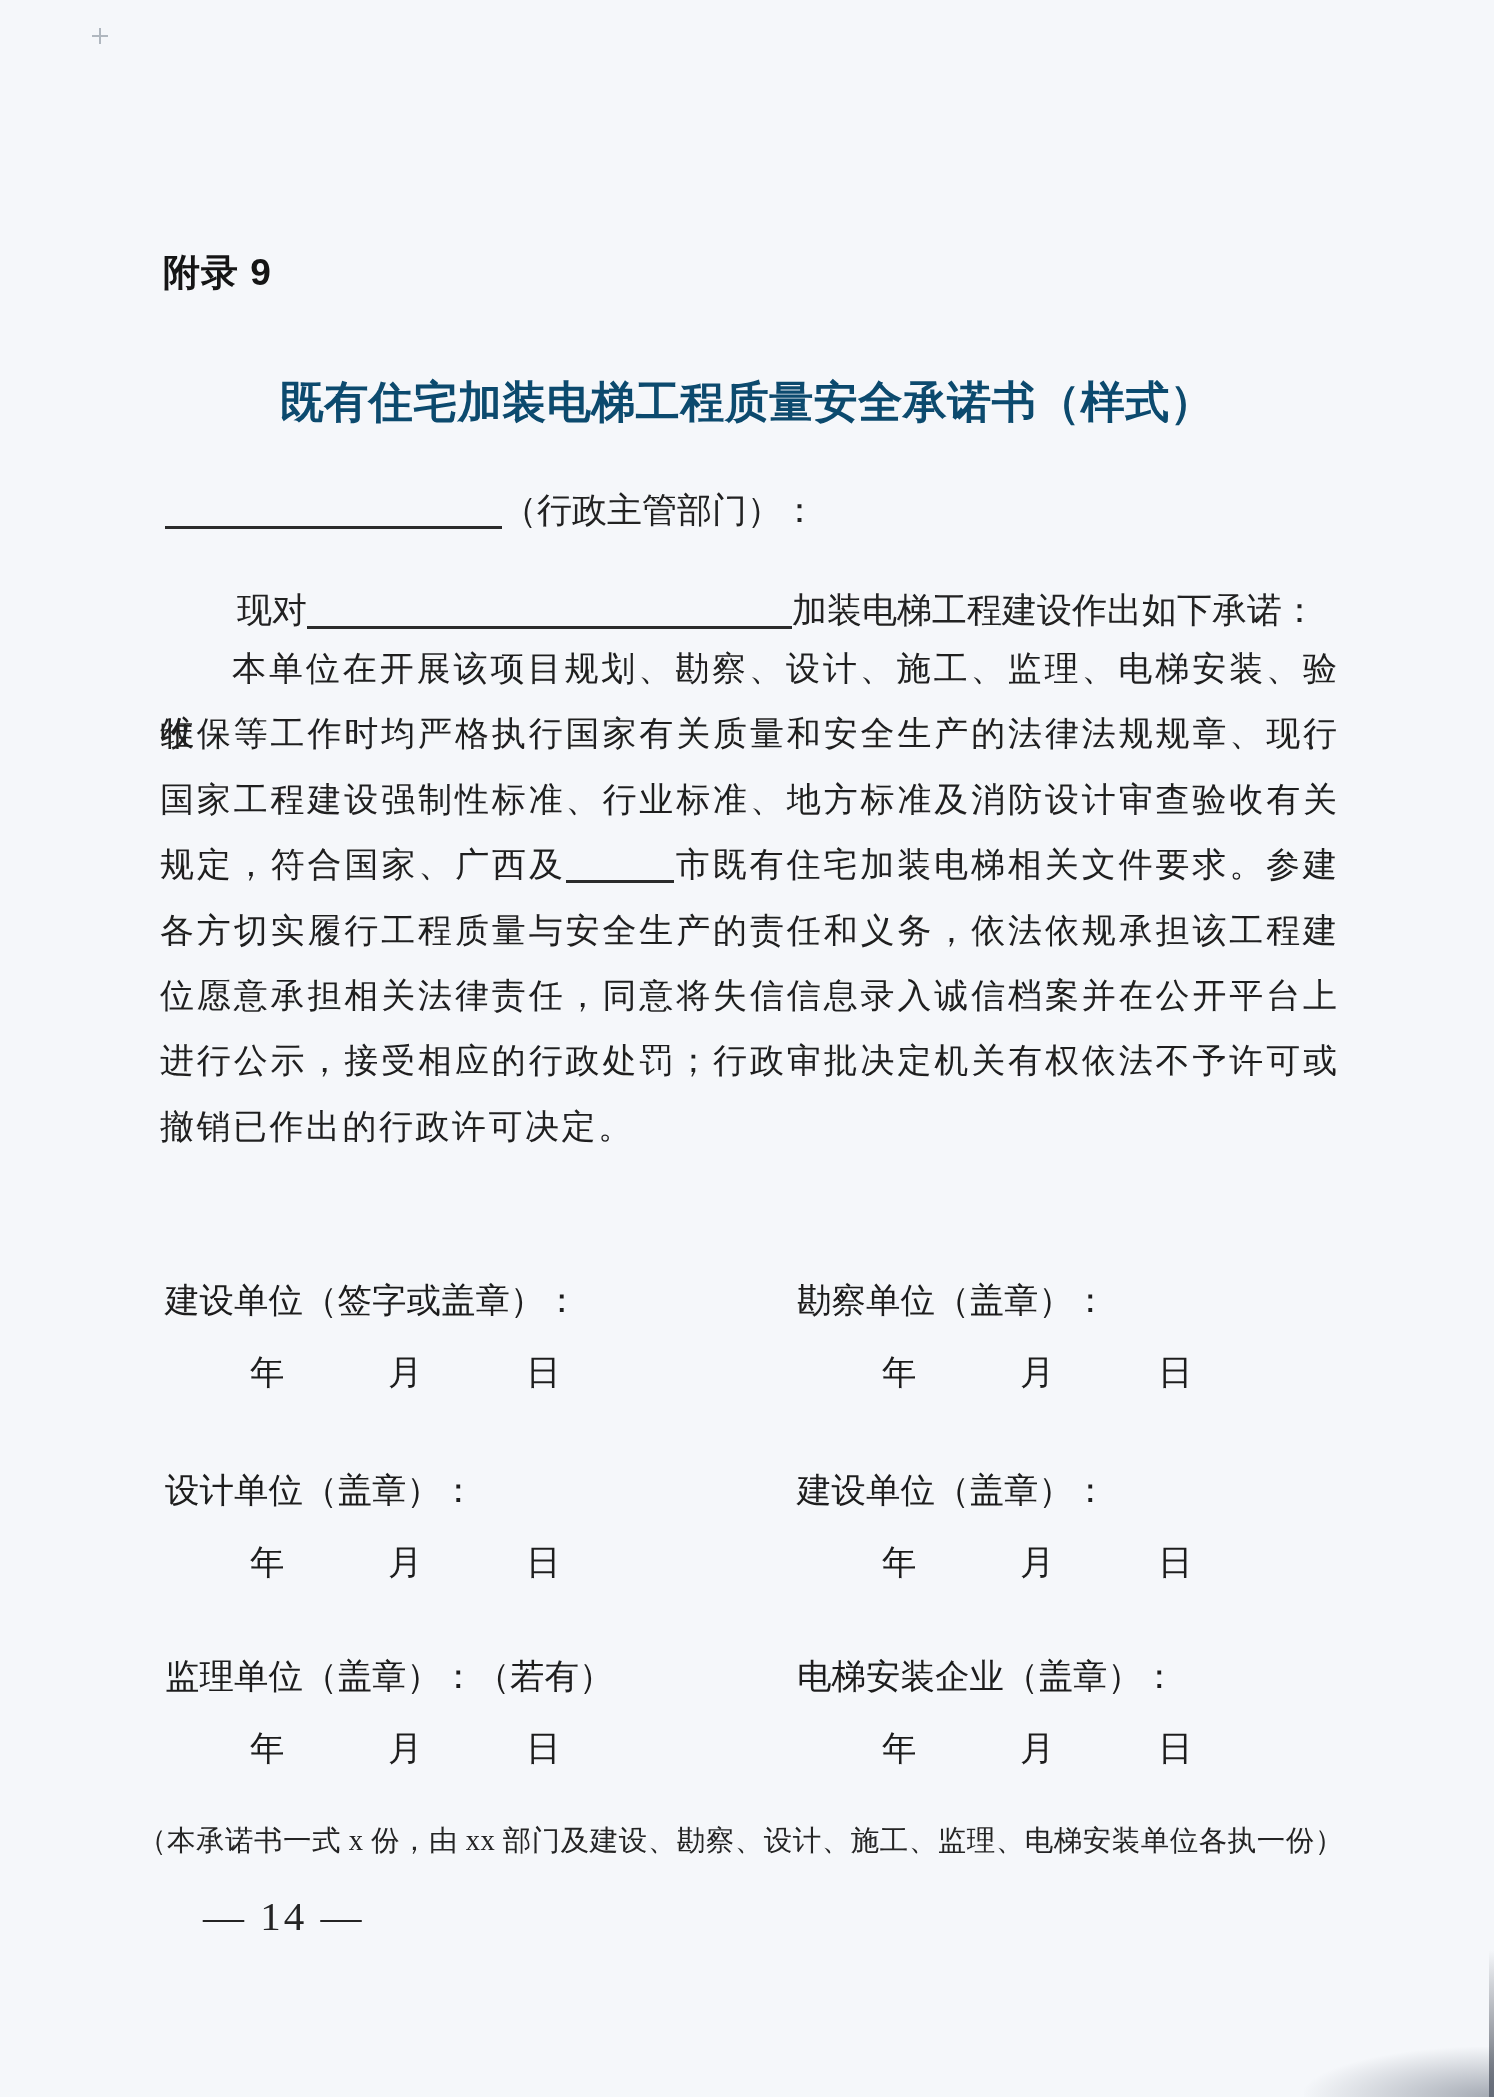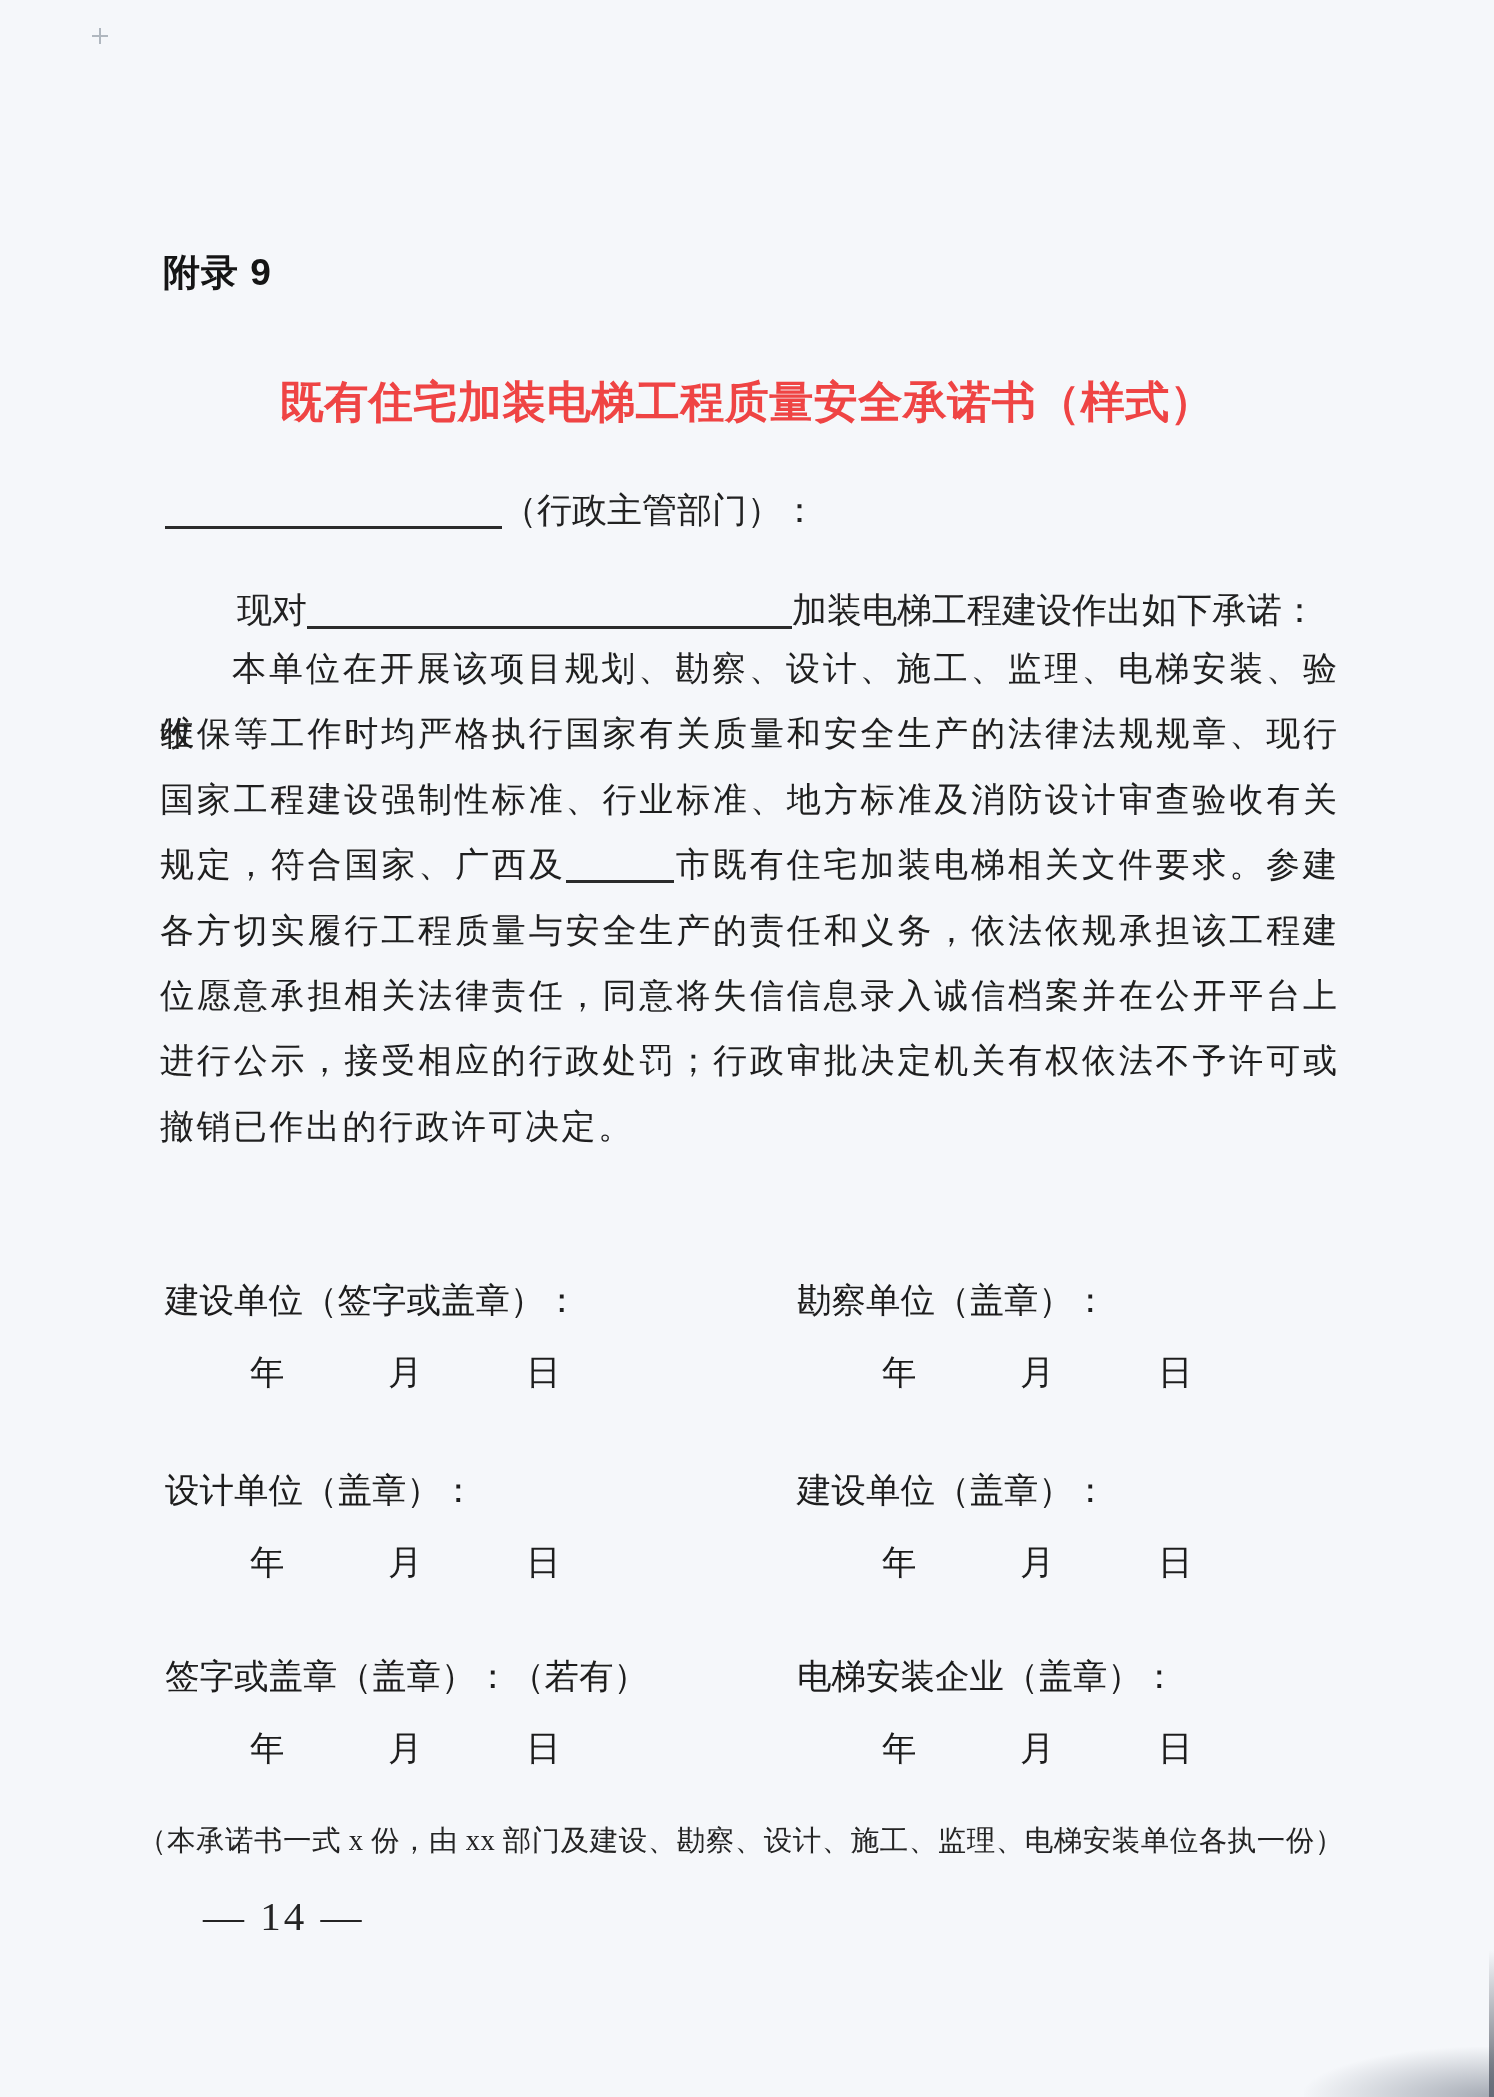--- a/index.html
+++ b/index.html
@@ -30,21 +30,21 @@
 
   
   .appendix {
     position: absolute; left: 163px; top: 248px;
     font-family: "Liberation Sans", "DejaVu Sans", sans-serif;
     font-weight: 600; font-size: 37px; color: #151515; letter-spacing: 1px;
   }
   .title {
     position: absolute; left: 0; top: 373px; width: 100%;
     margin: 0; text-align: center;
-    font-size: 44px; font-weight: 700; color: #ef4444; letter-spacing: 0.5px;
+    font-size: 44px; font-weight: 700; color: #0c4a6e; letter-spacing: 0.5px;
   }
 
   
   .intro1 { position: absolute; left: 165px; top: 484px; font-size: 35px; line-height: 54px; white-space: nowrap; }
   .intro2 { position: absolute; left: 165px; top: 584px; font-size: 35px; line-height: 54px; white-space: nowrap; padding-left: 72px; }
 
   .blank { display: inline-block; border-bottom: 3px solid #2b2b2b; vertical-align: -7px; height: 30px; }
   .blank-dept { width: 337px; }
   .blank-project { width: 485px; }
   .blank-city { width: 108px; }
@@ -121,21 +121,21 @@
       <div class="sig-date">年　　　月　　　日</div>
     </div>
     <div class="sig-block sig-right">
       <div class="sig-label">建设单位（盖章）：</div>
       <div class="sig-date">年　　　月　　　日</div>
     </div>
   </div>
 
   <div class="sig-row r3">
     <div class="sig-block sig-left">
-      <div class="sig-label">签字或盖章（盖章）：（若有）</div>
+      <div class="sig-label">监理单位（盖章）：（若有）</div>
       <div class="sig-date">年　　　月　　　日</div>
     </div>
     <div class="sig-block sig-right">
       <div class="sig-label">电梯安装企业（盖章）：</div>
       <div class="sig-date">年　　　月　　　日</div>
     </div>
   </div>
 
   <div class="footer-note">（本承诺书一式 x 份，由 xx 部门及建设、勘察、设计、施工、监理、电梯安装单位各执一份）</div>
   <div class="page-number">— 14 —</div>

